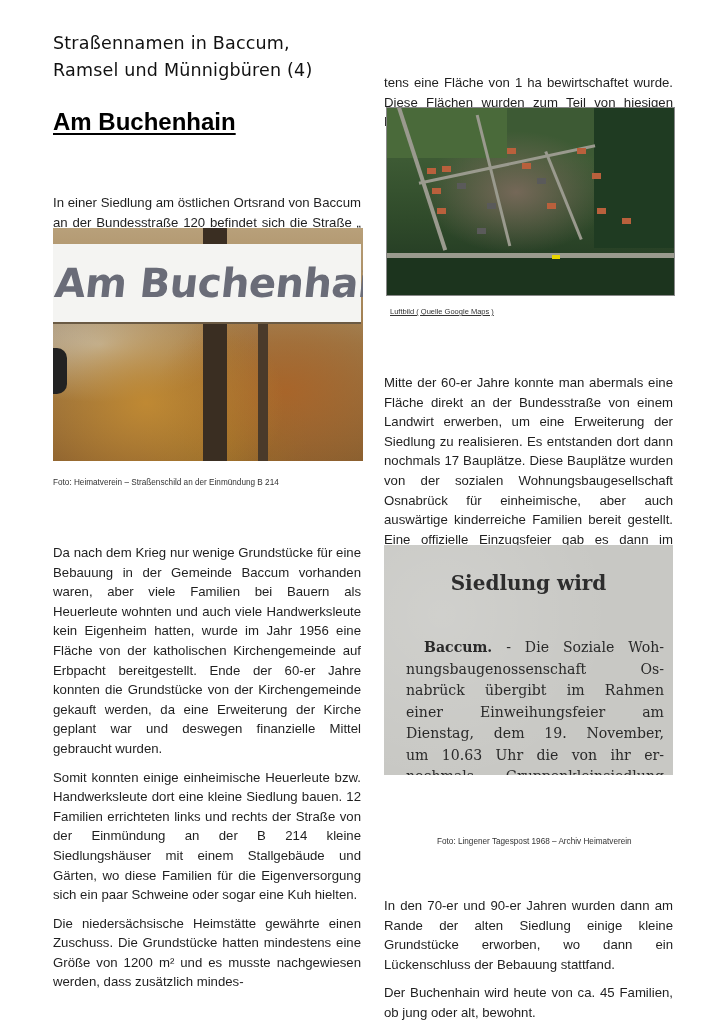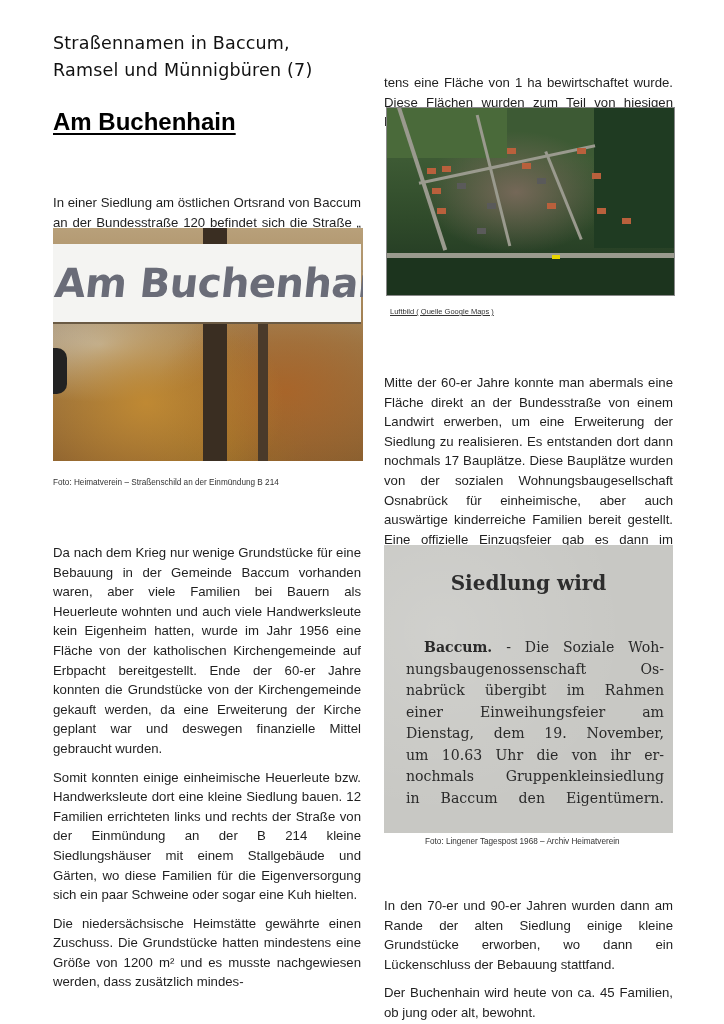--- a/index.html
+++ b/index.html
@@ -38,36 +38,36 @@
       linear-gradient(180deg, #3d5a34 0%, #3d5a34 28%, #2f4a2a 60%, #1e3320 100%);
   }
   .aerial-field { position: absolute; left: 0; top: 0; width: 120px; height: 50px; background: #4a6a3a; }
   .aerial-forest-r { position: absolute; right: 0; top: 0; width: 80px; height: 140px; background: #1f3b22; }
   .aerial-forest-b { position: absolute; left: 0; bottom: 0; width: 100%; height: 42px; background: #1c341e; }
   .aerial-road { position: absolute; background: #9a9a8e; }
   .roof { position: absolute; width: 9px; height: 6px; background: #b9603c; }
   .roof.g { background: #5a5a5a; }
   .road-label { position: absolute; left: 165px; top: 147px; width: 8px; height: 4px; background: #e8d600; }
   
-  .news-photo { left: 384px; top: 545px; width: 289px; height: 288px; background: #c8c8c4;
+  .news-photo { left: 384px; top: 545px; width: 289px; height: 230px; background: #c8c8c4;
     background-image: radial-gradient(circle at 20% 30%, rgba(255,255,255,0.15), rgba(0,0,0,0) 60%); }
   .news-head { position: absolute; left: 0; width: 100%; text-align: center; font-family: "DejaVu Serif", serif;
     font-weight: bold; font-size: 20px; color: #2d2d2d; }
   .news-body { position: absolute; left: 22px; top: 92px; width: 258px; font-family: "DejaVu Serif", serif;
     font-size: 14.1px; line-height: 21.5px; color: #2a2a2a; text-align: justify; }
   .news-body b { font-weight: bold; margin-top: 9px; }
   .news-line { display: block; text-align: justify; text-align-last: justify; white-space: nowrap; }
   .nl1 { padding-left: 18px; }
 </style>
 </head>
 <body>
 
 <div class="series-title">
   <div>Straßennamen in Baccum,</div>
-  <div>Ramsel und Münnigbüren (7)</div>
+  <div>Ramsel und Münnigbüren (4)</div>
 </div>
 
 <div class="heading">Am Buchenhain</div>
 
 <div class="col left" style="top:153px;">
   <p class="para">In einer Siedlung am östlichen Ortsrand von Baccum an der Bundesstraße 120 befindet sich die Straße „ Am Buchenhain“.</p>
 </div>
 
 <div class="photo sign-photo">
   <div class="trunk" style="left:150px; top:0; width:24px; height:233px;"></div>
@@ -127,18 +127,18 @@
     <span class="news-line nl1"><b>Baccum.</b> <span>- Die Soziale Woh-</span></span>
     <span class="news-line">nungsbaugenossenschaft Os-</span>
     <span class="news-line">nabrück übergibt im Rahmen</span>
     <span class="news-line">einer Einweihungsfeier am</span>
     <span class="news-line">Dienstag, dem 19. November,</span>
     <span class="news-line">um 10.63 Uhr die von ihr er-</span>
     <span class="news-line">nochmals Gruppenkleinsiedlung</span>
     <span class="news-line">in Baccum den Eigentümern.</span>
   </div>
 </div>
-<div class="caption" style="left:384px; top:837px;padding-left:41px;">Foto: Lingener Tagespost 1968 – Archiv Heimatverein</div>
+<div class="caption" style="left:396px; top:837px;padding-left:41px;">Foto: Lingener Tagespost 1968 – Archiv Heimatverein</div>
 
 <div class="col right" style="top:856px;">
   <p class="para">In den 70-er und 90-er Jahren wurden dann am Rande der alten Siedlung einige kleine Grundstücke erworben, wo dann ein Lückenschluss der Bebauung stattfand.</p>
   <p class="para" style="margin-top:9px;">Der Buchenhain wird heute von ca. 45 Familien, ob jung oder alt, bewohnt.</p>
 </div>
 
 </body></html>

